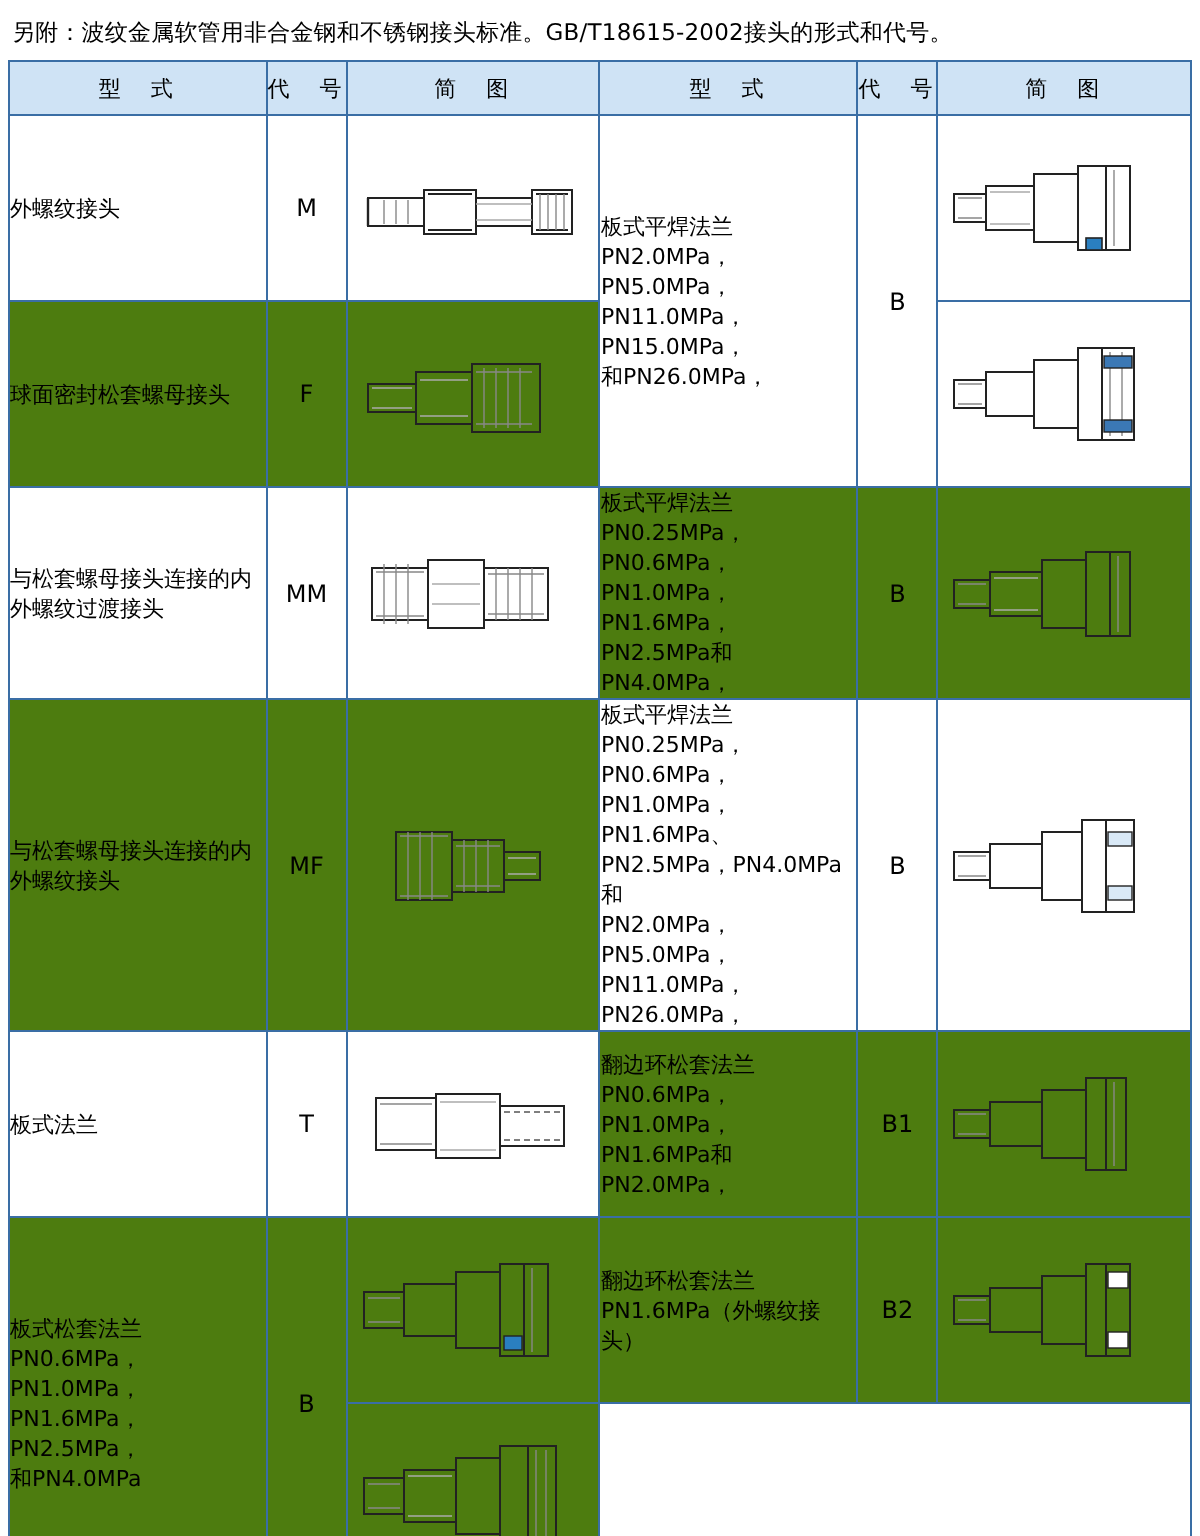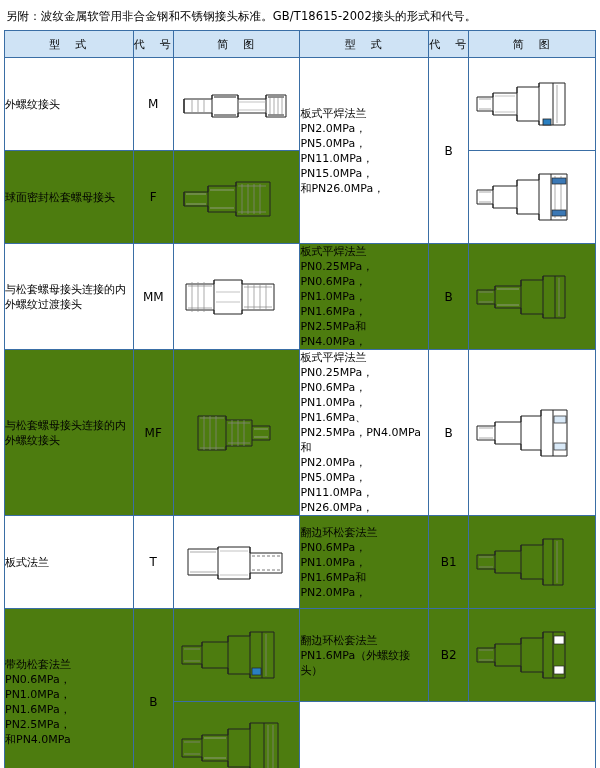--- a/index.html
+++ b/index.html
@@ -307,21 +307,21 @@
                 <path d="M84 14 L84 56" stroke="#888" stroke-width="0.7"></path>
                 <path d="M6 30 L20 30 M6 40 L20 40" stroke="#888" stroke-width="0.7"></path>
               </g>
             </svg>
           </div>
         </td>
       </tr>
 
       <tr>
         <td class="cell-name yellow" rowspan="2">
-          <span class="nm-line">带劲松套法兰</span>
+          <span class="nm-line">板式松套法兰</span>
           <span class="nm-line">PN0.6MPa，PN1.0MPa，</span>
           <span class="nm-line">PN1.6MPa，PN2.5MPa，</span>
           <span class="nm-line">和PN4.0MPa</span>
         </td>
         <td class="cell-code yellow" rowspan="2">B</td>
         <td class="cell-fig yellow" style="height:92px">
           <div class="fig">
             <svg width="118" height="70" viewBox="0 0 118 70">
               <g fill="none" stroke="#222" stroke-width="1">
                 <path d="M4 26 L4 44 L24 44 L24 48 L50 48 L50 54 L72 54 L72 58 L84 58 L84 12 L72 12 L72 16 L50 16 L50 22 L24 22 L24 26 Z"></path>

